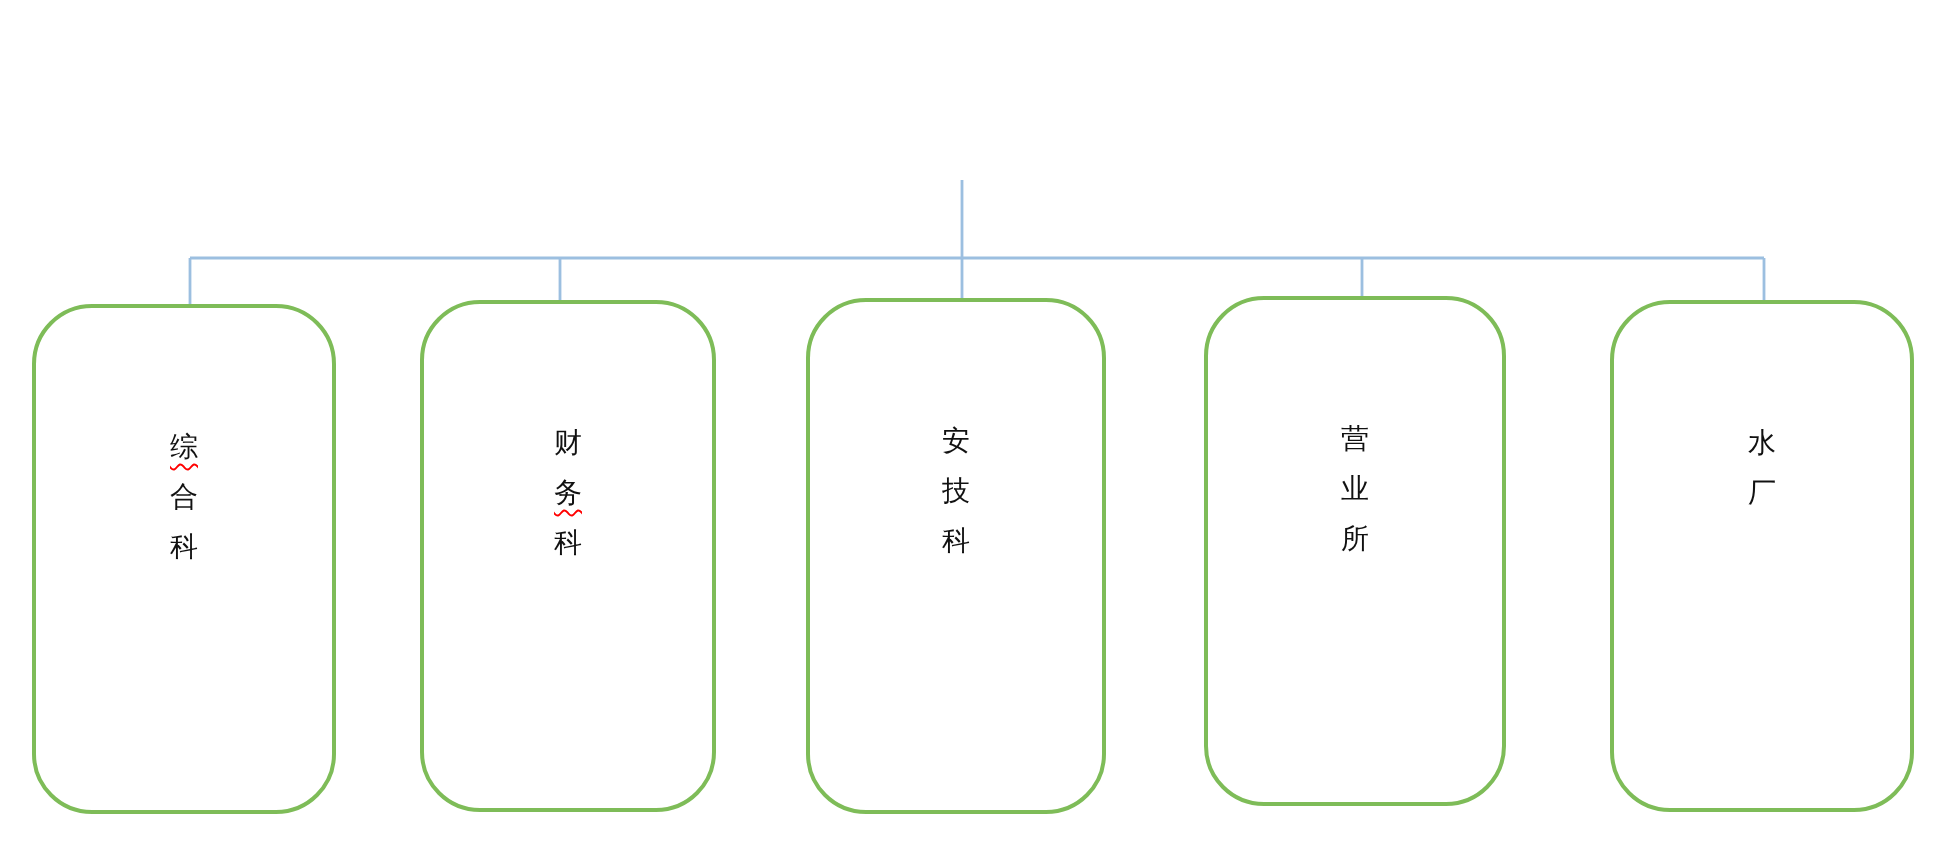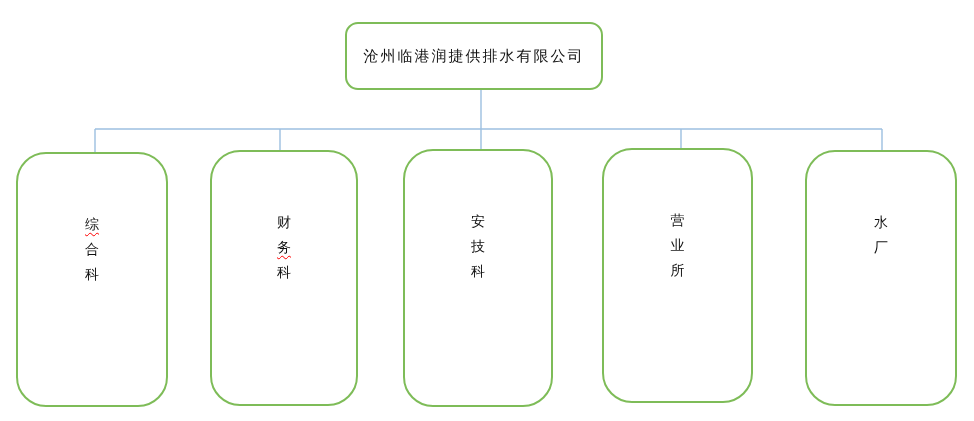--- a/index.html
+++ b/index.html
@@ -85,23 +85,20 @@
   <svg class="connectors" viewBox="0 0 974 421" xmlns="http://www.w3.org/2000/svg">
     <line class="connector-line" x1="481" y1="90" x2="481" y2="129"></line>
     <line class="connector-line" x1="95" y1="129" x2="882" y2="129"></line>
     <line class="connector-line" x1="95" y1="129" x2="95" y2="152"></line>
     <line class="connector-line" x1="280" y1="129" x2="280" y2="150"></line>
     <line class="connector-line" x1="481" y1="129" x2="481" y2="149"></line>
     <line class="connector-line" x1="681" y1="129" x2="681" y2="148"></line>
     <line class="connector-line" x1="882" y1="129" x2="882" y2="150"></line>
   </svg>
 
-  <div class="root-box">
-    <span class="root-label">沧州临港润捷供排水有限公司</span>
-  </div>
 
   <div class="dept-box d1">
     <div class="dept-label">
         <span class="wavy">综</span>
         <span>合</span>
         <span>科</span>
       </div>
   </div>
 
   <div class="dept-box d2">

